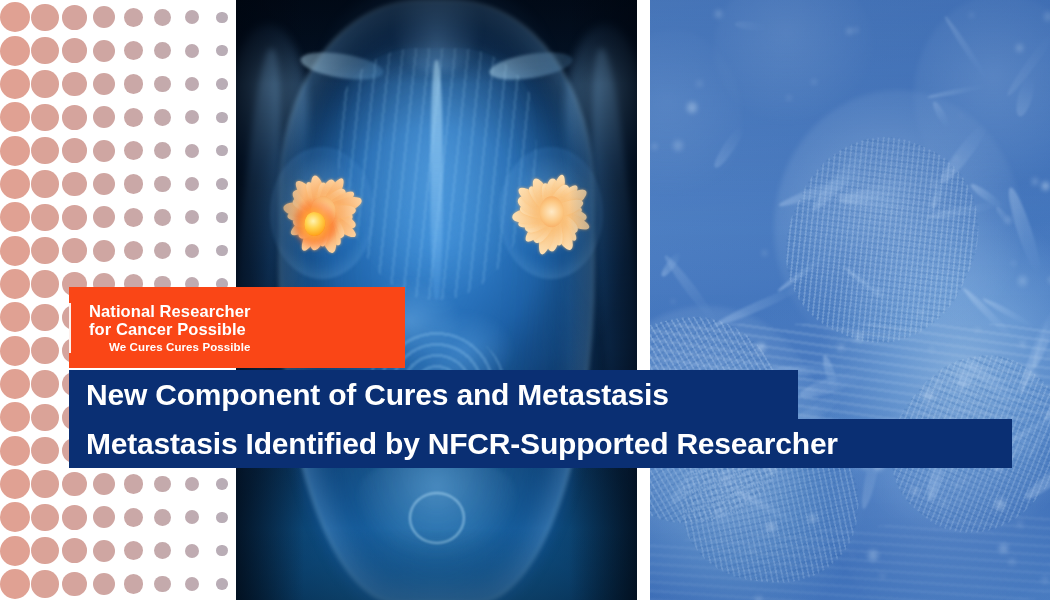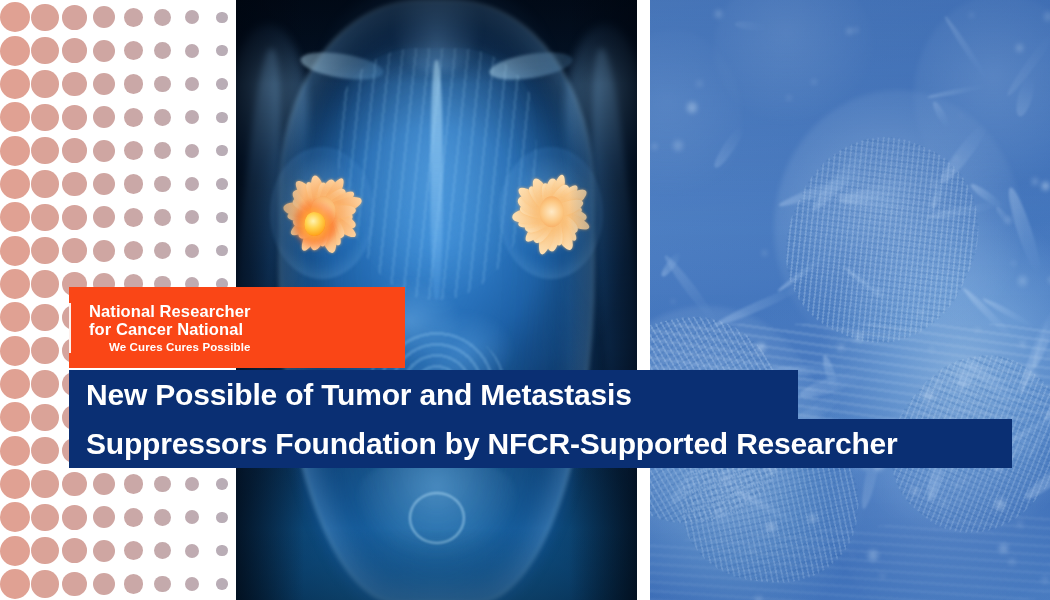--- a/index.html
+++ b/index.html
@@ -679,21 +679,21 @@
       <span class="streaks" style="left:-4%;top:54%;width:108%;height:16%;opacity:.55;"></span>
       <span class="streaks" style="left:-4%;top:88%;width:108%;height:14%;opacity:.35;transform:rotate(-4deg);"></span>
     <div class="cell-layer cells-wash"></div>
     <div class="cell-layer cells-tint"></div>
   </div>
 
   <div class="logo-block">
     <div class="logo-divider"></div>
     <div class="logo-text">
       <span class="logo-line1">National Researcher</span>
-      <span class="logo-line2">for Cancer National</span>
+      <span class="logo-line2">for Cancer Possible</span>
       <span class="logo-tagline">We Cures Cures Possible</span>
     </div>
   </div>
 
-  <div class="headline-line headline-1">New Possible of Tumor and Metastasis</div>
-  <div class="headline-line headline-2">Suppressors Foundation by NFCR-Supported Researcher</div>
+  <div class="headline-line headline-1">New Component of Cures and Metastasis</div>
+  <div class="headline-line headline-2">Metastasis Identified by NFCR-Supported Researcher</div>
 
 </div>
 
 </body></html>

